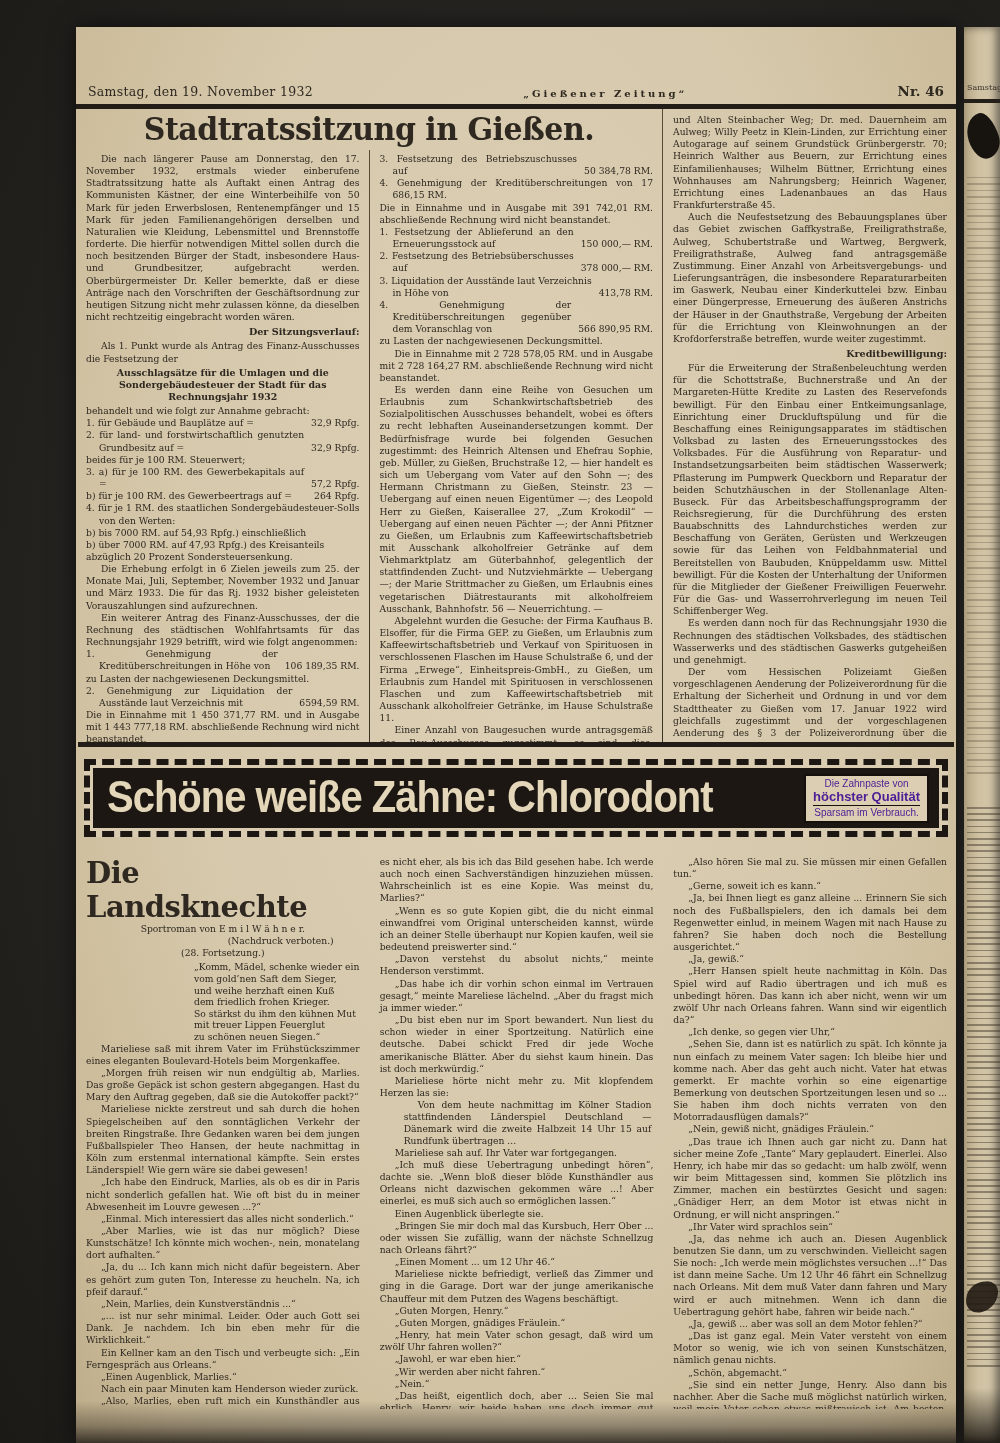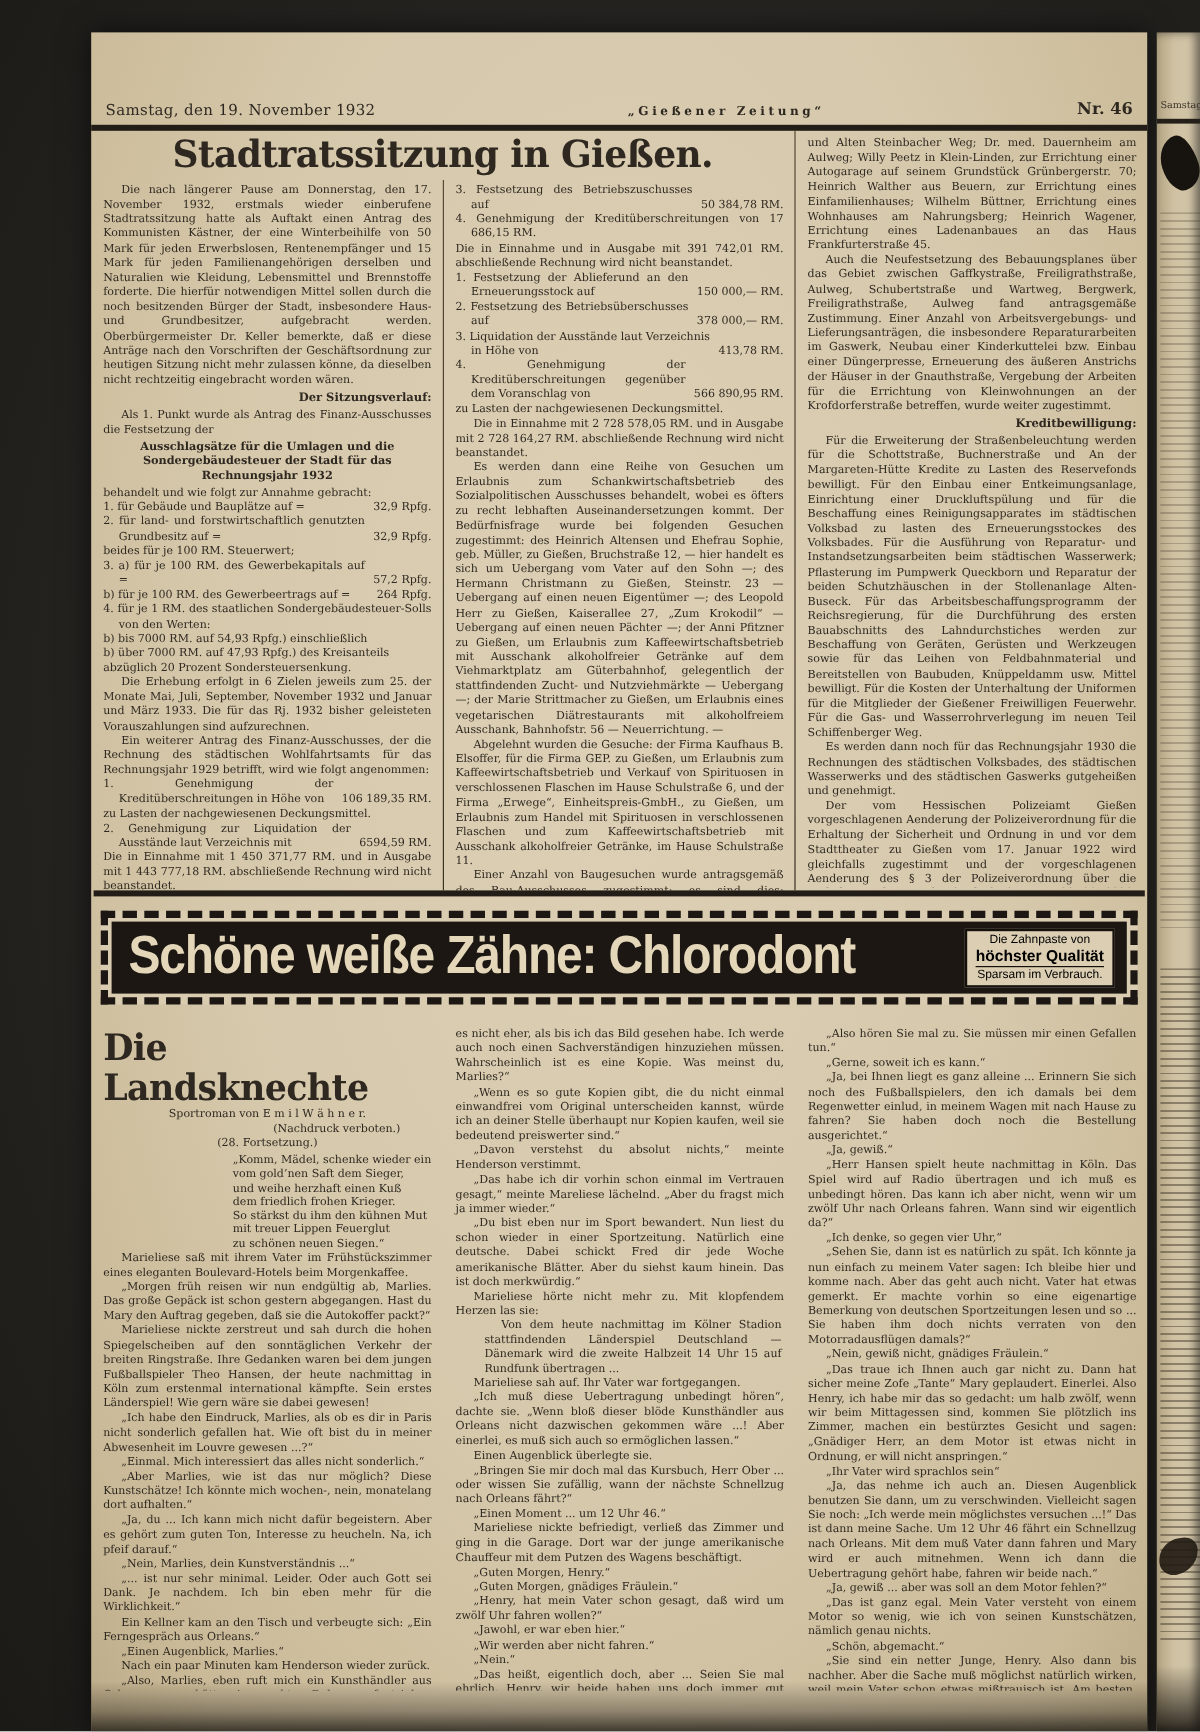--- a/index.html
+++ b/index.html
@@ -43,21 +43,21 @@
   .b-quote{margin-left:24px;margin-right:2px;text-indent:14px;line-height:11.9px;}
   .b-cr{text-align:center;text-indent:0;}
   .b-rt{text-align:right;text-indent:0;padding-right:26px;}
   
   .ad{margin:12px 8px 0 8px;border:6px dashed #1c1712;background:#d9ccb0;padding:3px;}
   .ad-inner{background:#1c1712;display:flex;align-items:flex-start;justify-content:space-between;
             padding:6px 10px 6px 14px;height:48px;}
   .ad-headline{color:#e3d6b9;font-family:"Liberation Sans", sans-serif;font-weight:bold;
                font-size:40px;letter-spacing:-1px;transform:scaleY(1.12);white-space:nowrap;}
   .ad-box{background:#dbceb2;border:2px solid #14100c;padding:2px 7px;text-align:center;
-          font-family:"Liberation Sans", sans-serif;color:#000000;line-height:1.15;}
+          font-family:"Liberation Sans", sans-serif;color:#4c1d95;line-height:1.15;}
   .ad-box .l1{font-size:10px;}
   .ad-box .l2{font-size:13px;font-weight:bold;border-bottom:1.5px solid #14100c;padding-bottom:1px;}
   .ad-box .l3{font-size:10px;padding-top:1px;}
   
   .section2{margin-top:16px;align-items:flex-end;}
   .section2 .col{height:556px;}
   .headline2{font-size:29px;line-height:32px;font-weight:bold;letter-spacing:-.5px;
              text-indent:0;text-align:left;margin:0 0 3px 0;transform:scaleY(1.05);transform-origin:left top;}
   
   .page2{position:absolute;left:964px;top:27px;width:36px;height:1416px;

